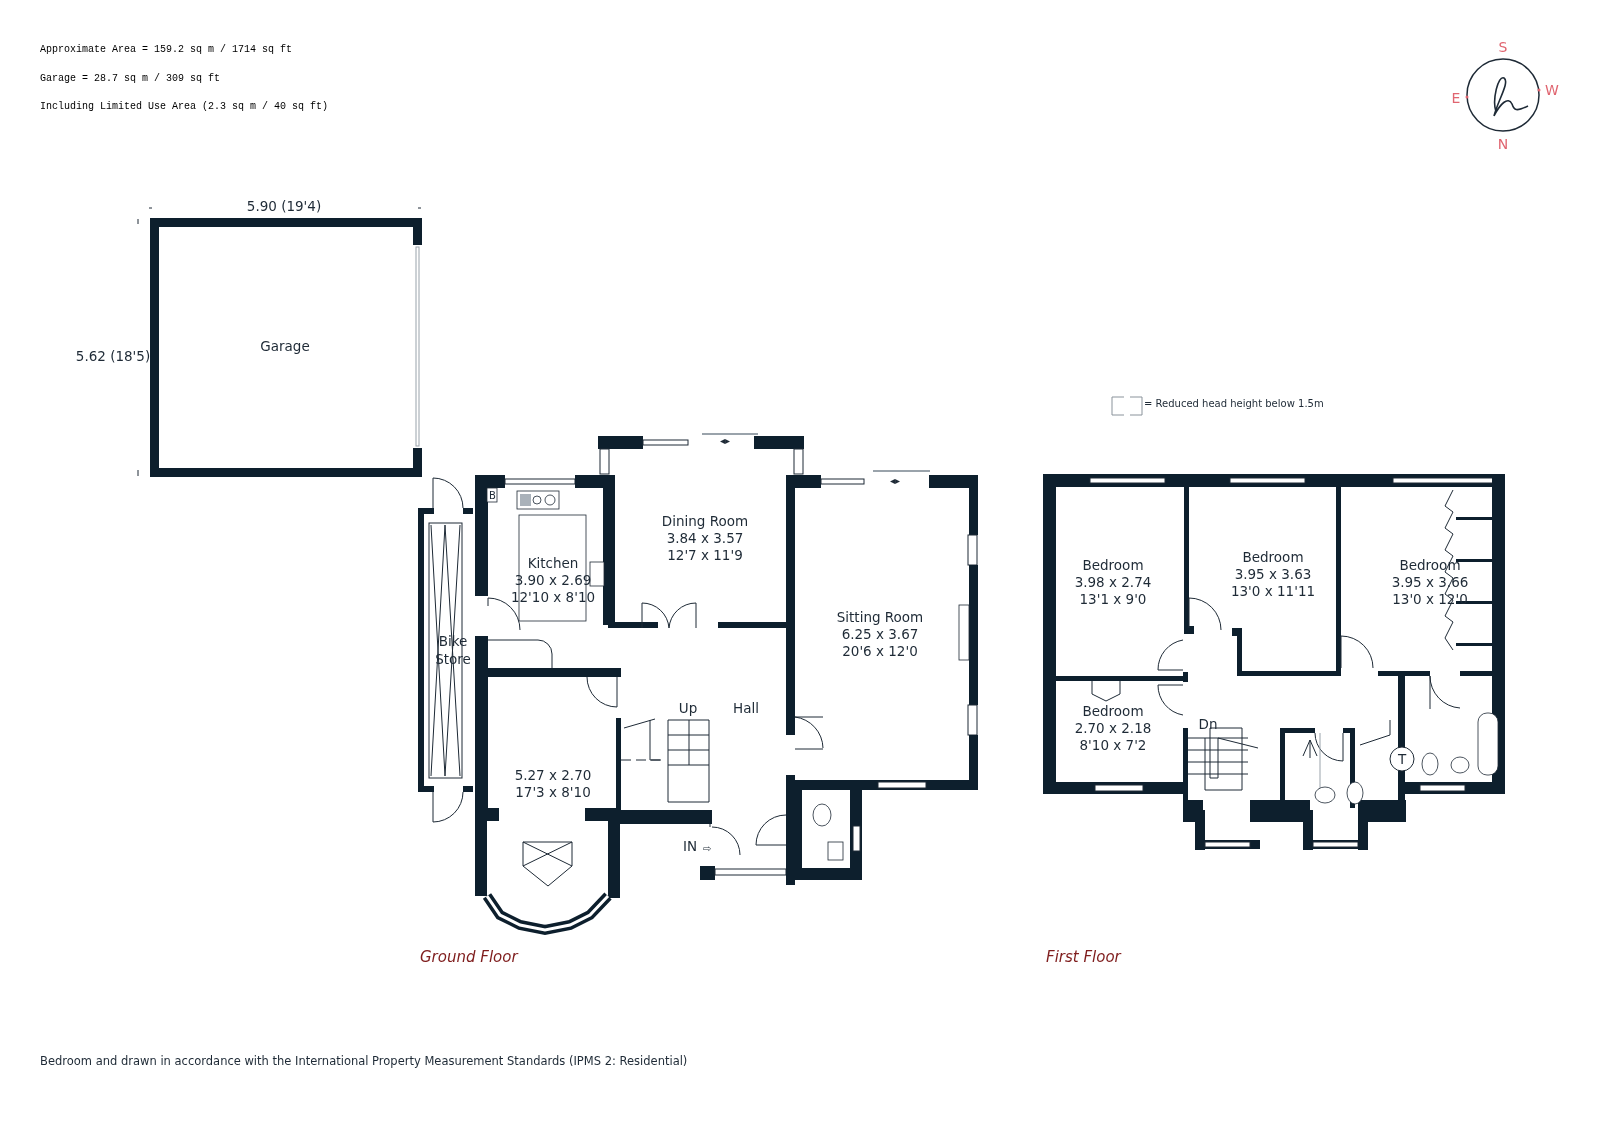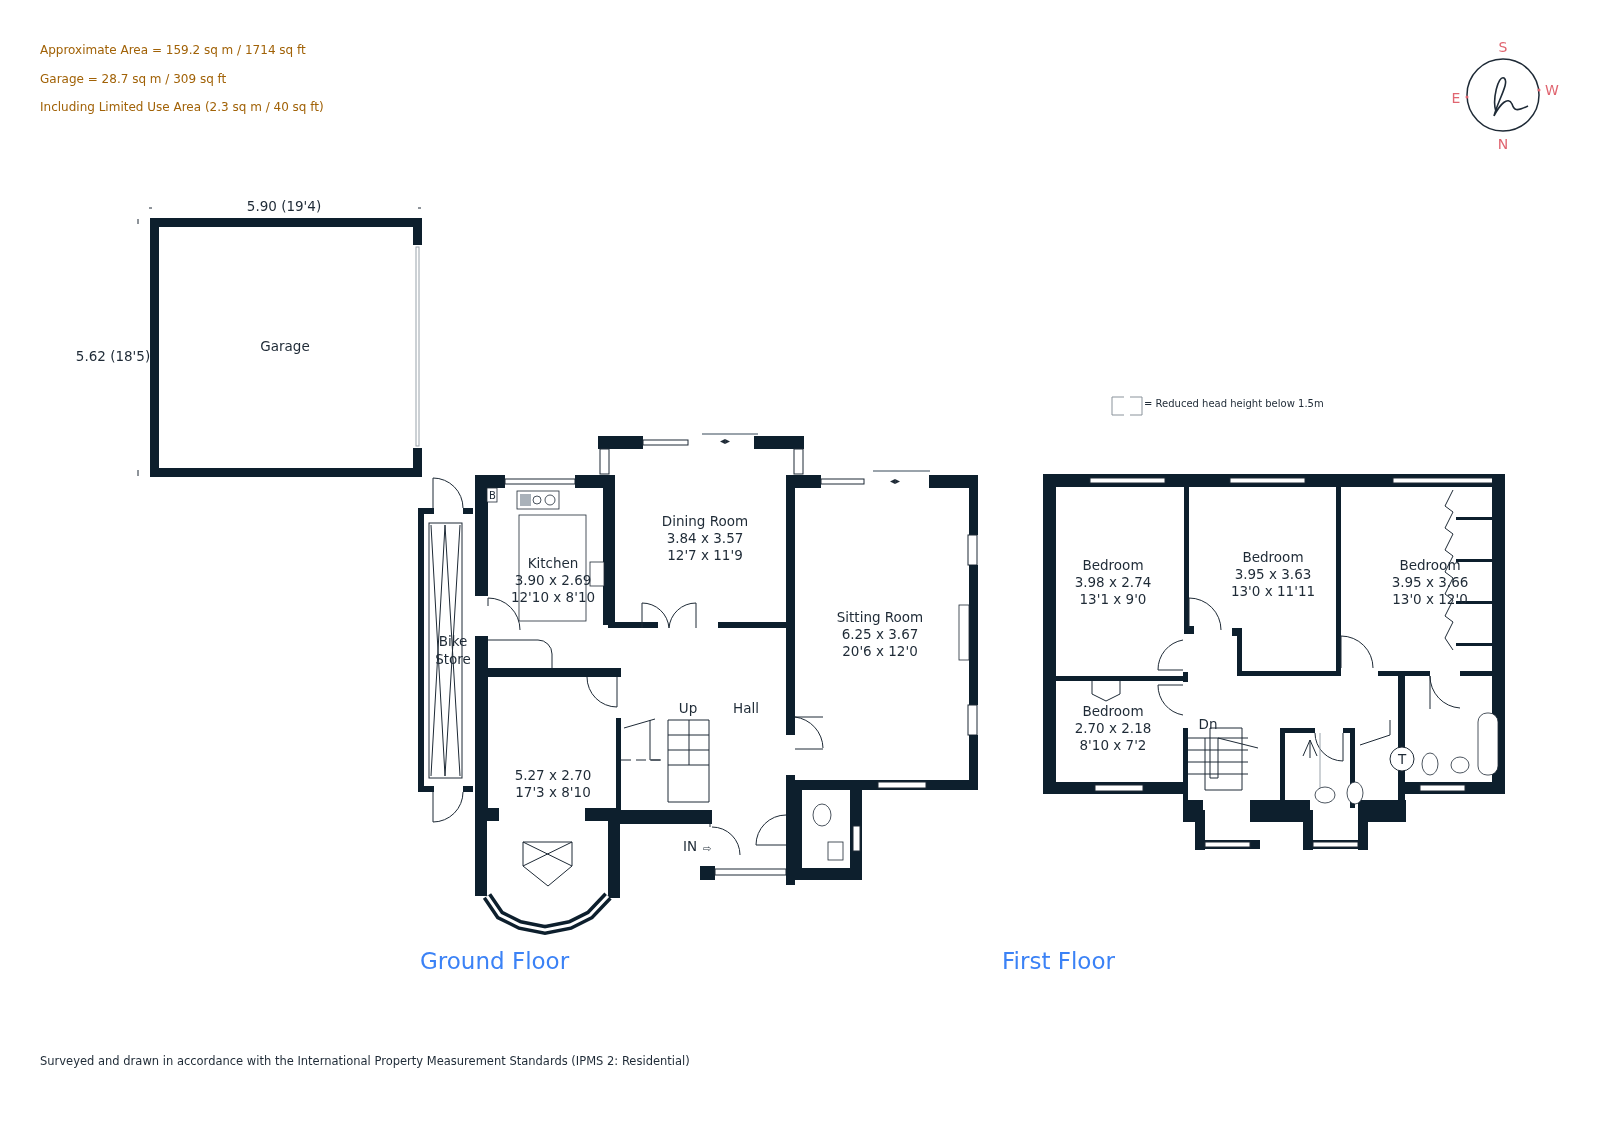--- a/index.html
+++ b/index.html
@@ -1,20 +1,20 @@
 <!DOCTYPE html>
 <html><head>
 <meta charset="utf-8">
 <style>
   html,body{margin:0;padding:0;background:#ffffff;}
   body{width:1600px;height:1126px;position:relative;overflow:hidden;font-family:"DejaVu Sans","Liberation Sans",sans-serif;color:#1e2a36;}
-  .area-lines{position:absolute;left:40px;top:36px;font-size:12px;line-height:28.7px;color:#a16207;}
+  .area-lines{position:absolute;left:40px;top:36px;font-size:10px;line-height:28.7px;color:#000000;font-family:Liberation Mono, monospace;}
   .area-lines div{white-space:nowrap;}
   .footer{position:absolute;left:40px;top:1050px;font-size:11.5px;line-height:22px;color:#1e2a36;}
-  .floor-title{position:absolute;font-size:23px;color:#3b82f6;}
+  .floor-title{position:absolute;font-size:15px;color:#7f1d1d;font-style:italic;}
   svg{position:absolute;left:0;top:0;}
   .wall{fill:#0d1f2d;}
   .thin{fill:none;stroke:#1e2a36;stroke-width:1;}
   .win{fill:#fff;stroke:#1e2a36;stroke-width:1;}
   .lbl{font-family:"DejaVu Sans","Liberation Sans",sans-serif;font-size:13.5px;fill:#1e2a36;text-anchor:middle;}
   .lbl-s{font-family:"DejaVu Sans","Liberation Sans",sans-serif;font-size:10px;fill:#1e2a36;}
   .compass-l{font-family:"DejaVu Sans","Liberation Sans",sans-serif;font-size:14px;fill:#e06570;text-anchor:middle;}
 </style>
 </head>
 <body>
@@ -248,17 +248,17 @@
     <text class="lbl" x="1430" y="570">Bedroom</text>
     <text class="lbl" x="1430" y="587">3.95 x 3.66</text>
     <text class="lbl" x="1430" y="604">13'0 x 12'0</text>
     <text class="lbl" x="1113" y="716">Bedroom</text>
     <text class="lbl" x="1113" y="733">2.70 x 2.18</text>
     <text class="lbl" x="1113" y="750">8'10 x 7'2</text>
   </g>
 </svg>
 
 <div class="floor-title" style="left:420px;top:948px;">Ground Floor</div>
-<div class="floor-title" style="left:1002px;top:948px;">First Floor</div>
+<div class="floor-title" style="left:1046px;top:948px;">First Floor</div>
 
 <div class="footer">
-  <div>Surveyed and drawn in accordance with the International Property Measurement Standards (IPMS 2: Residential)</div>
+  <div>Bedroom and drawn in accordance with the International Property Measurement Standards (IPMS 2: Residential)</div>
 </div>
 
 </body></html>

